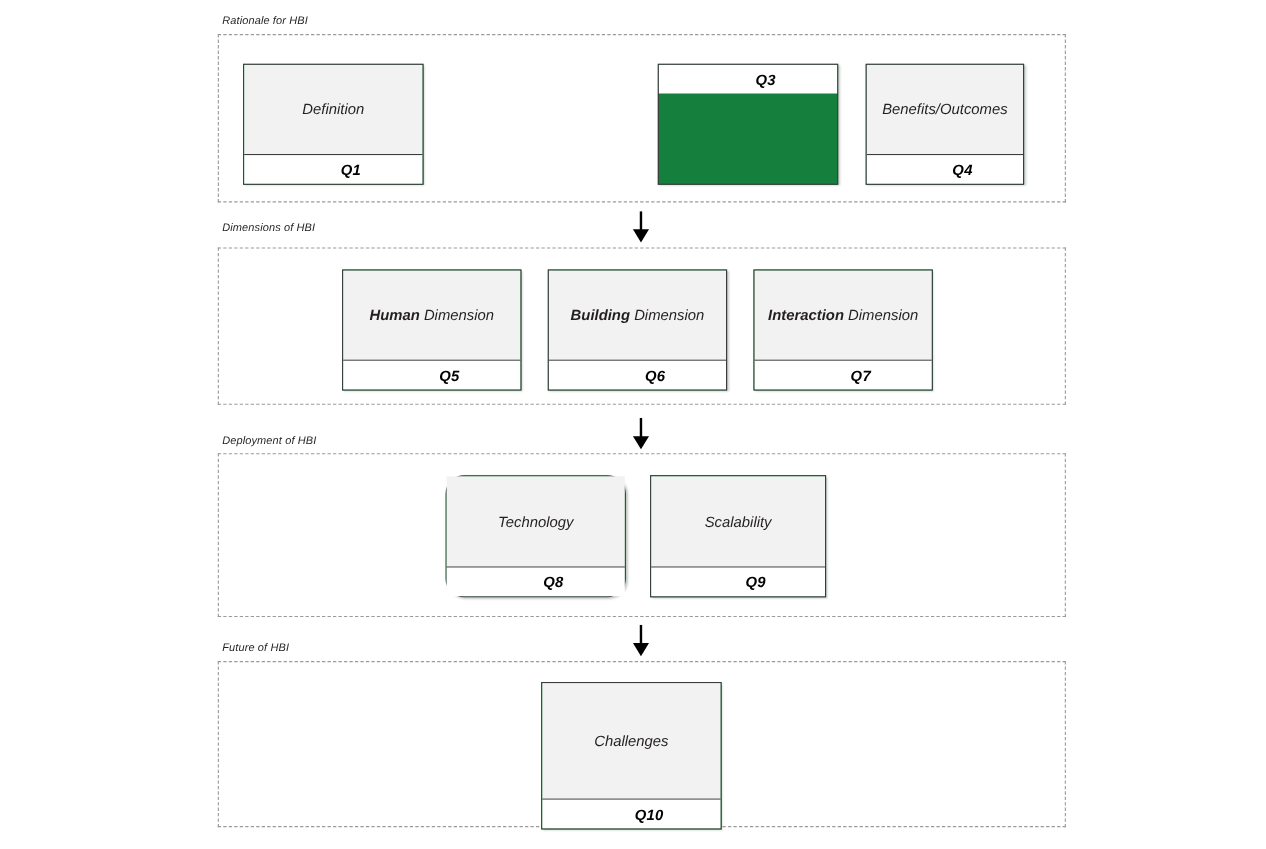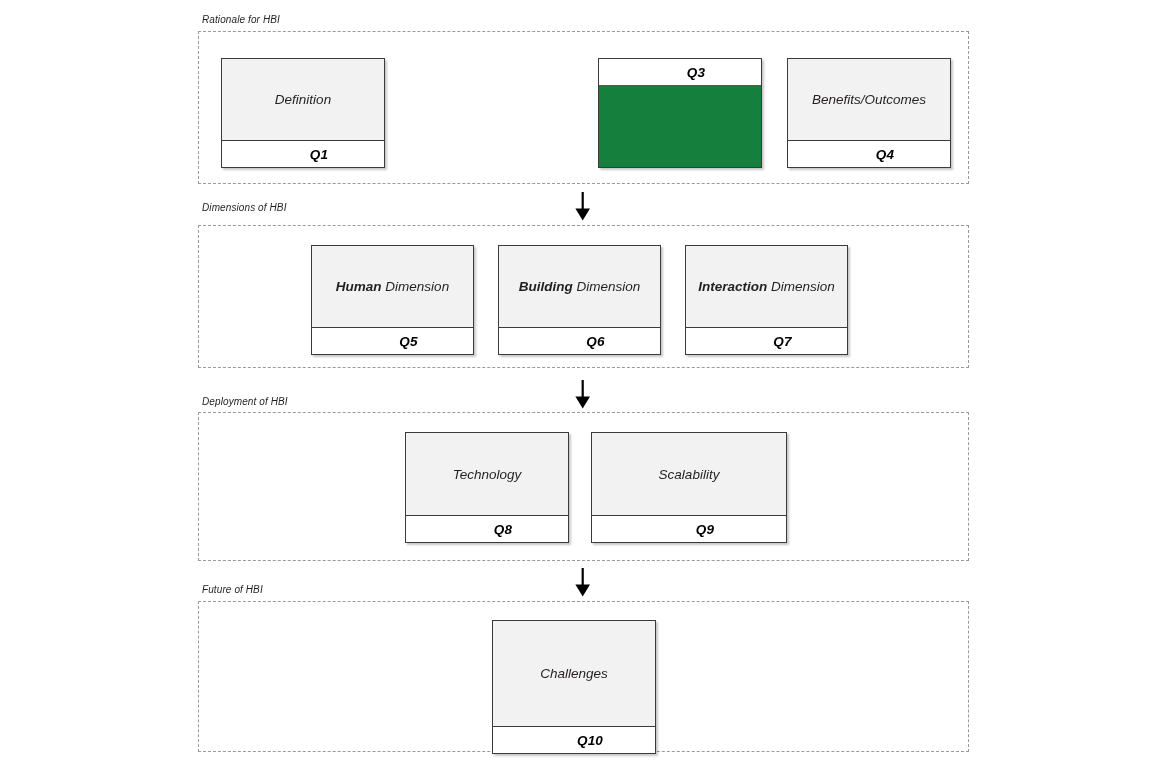--- a/index.html
+++ b/index.html
@@ -123,21 +123,21 @@
       </div>
       <div class="node-footer">
         <span class="node-qid">Q1</span>
       </div>
     </div>
     <div class="node" style="left: 598px; top: 58px; width: 164px; height: 110px;">
       <div class="node-footer">
         <span class="node-qid">Q3</span>
       </div>
     </div>
-    <div class="node" style="left: 787px; top: 58px; width: 164px; height: 110px;">
+    <div class="node" style="left: 787px; top: 58px; width: 144px; height: 110px;">
       <div class="node-body">
         <div class="node-title">Benefits/Outcomes</div>
       </div>
       <div class="node-footer">
         <span class="node-qid">Q4</span>
       </div>
     </div>
     <div class="section" style="left: 198px; top: 200px;">
       <div class="section-label">Dimensions of HBI</div>
       <div class="section-frame" style="top: 25px; width: 771px; height: 143px;"></div>
@@ -163,29 +163,29 @@
         <div class="node-title"><b>Interaction</b><span> Dimension</span></div>
       </div>
       <div class="node-footer">
         <span class="node-qid">Q7</span>
       </div>
     </div>
     <div class="section" style="left: 198px; top: 394px;">
       <div class="section-label">Deployment of HBI</div>
       <div class="section-frame" style="top: 18px; width: 771px; height: 149px;"></div>
     </div>
-    <div class="node" style="left: 405px; top: 432px; width: 164px; height: 111px;">
+    <div class="node" style="left: 405px; top: 432px; width: 164px; height: 111px; border-radius: 17px;">
       <div class="node-body">
         <div class="node-title">Technology</div>
       </div>
       <div class="node-footer">
         <span class="node-qid">Q8</span>
       </div>
     </div>
-    <div class="node" style="left: 591px; top: 432px; width: 196px; height: 111px;">
+    <div class="node" style="left: 591px; top: 432px; width: 160px; height: 111px;">
       <div class="node-body">
         <div class="node-title">Scalability</div>
       </div>
       <div class="node-footer">
         <span class="node-qid">Q9</span>
       </div>
     </div>
     <div class="section" style="left: 198px; top: 582px;">
       <div class="section-label">Future of HBI</div>
       <div class="section-frame" style="top: 19px; width: 771px; height: 151px;"></div>

